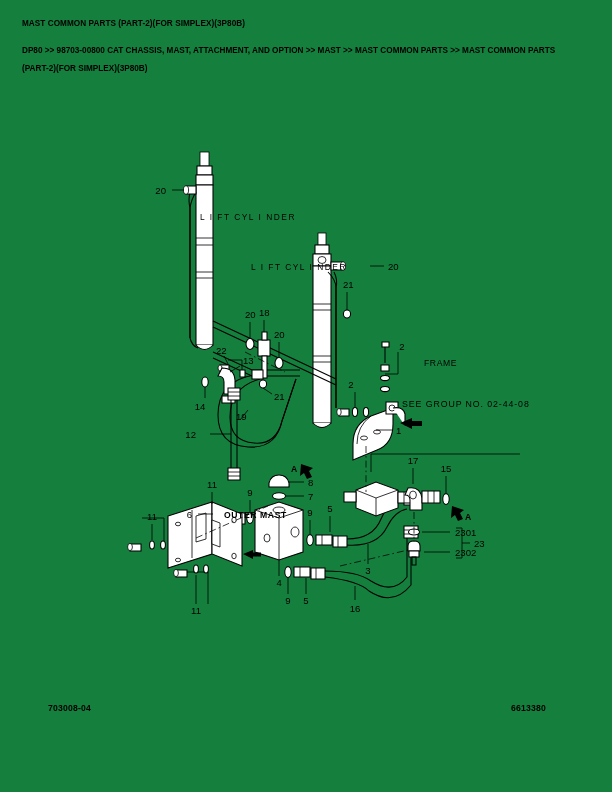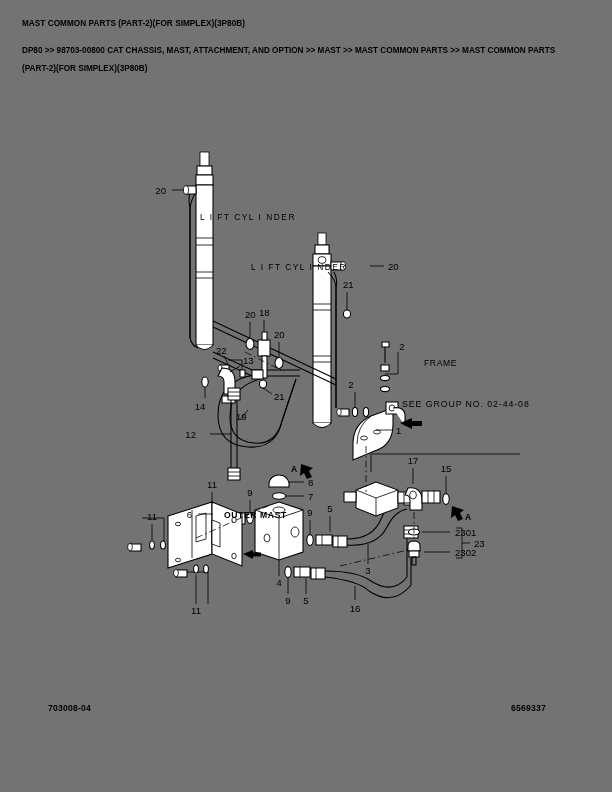--- a/index.html
+++ b/index.html
@@ -1,20 +1,20 @@
 <!DOCTYPE html>
 <html><head>
 <meta charset="utf-8">
 <style>
   html,body{margin:0;padding:0;background:#fff;}
   body{
     width:612px;height:792px;position:relative;overflow:hidden;
     font-family:"Liberation Sans",sans-serif;color:#000;
   }
-  #page{position:absolute;inset:0;background:#737373;}
+  #page{position:absolute;inset:0;background:#15803d;}
 
   .hdr{position:absolute;left:22px;}
   #page-title{top:19px;font-size:8.2px;font-weight:bold;letter-spacing:.05px;white-space:nowrap;}
   #breadcrumb{top:42px;width:556px;font-size:8.2px;font-weight:bold;line-height:18px;}
 
   #diagram{position:absolute;left:0;top:120px;width:612px;height:500px;}
   #diagram svg{display:block;}
 
   .ftr{position:absolute;top:703px;font-size:8.6px;font-weight:bold;font-family:"Liberation Sans",sans-serif;letter-spacing:.2px;}
   #footer-left{left:48px;}
@@ -351,15 +351,15 @@
     <text class="cal" x="413" y="344" text-anchor="middle">17</text>
     <text class="cal" x="446" y="352" text-anchor="middle">15</text>
     <text class="cal" x="455" y="416">2301</text>
     <text class="cal" x="455" y="436">2302</text>
     <text class="cal" x="474" y="427">23</text>
 
   </svg>
   </div>
 
   <div class="ftr" id="footer-left">703008-04</div>
-  <div class="ftr" id="footer-right">6569337</div>
+  <div class="ftr" id="footer-right">6613380</div>
 
 </div>
 
 </body></html>

